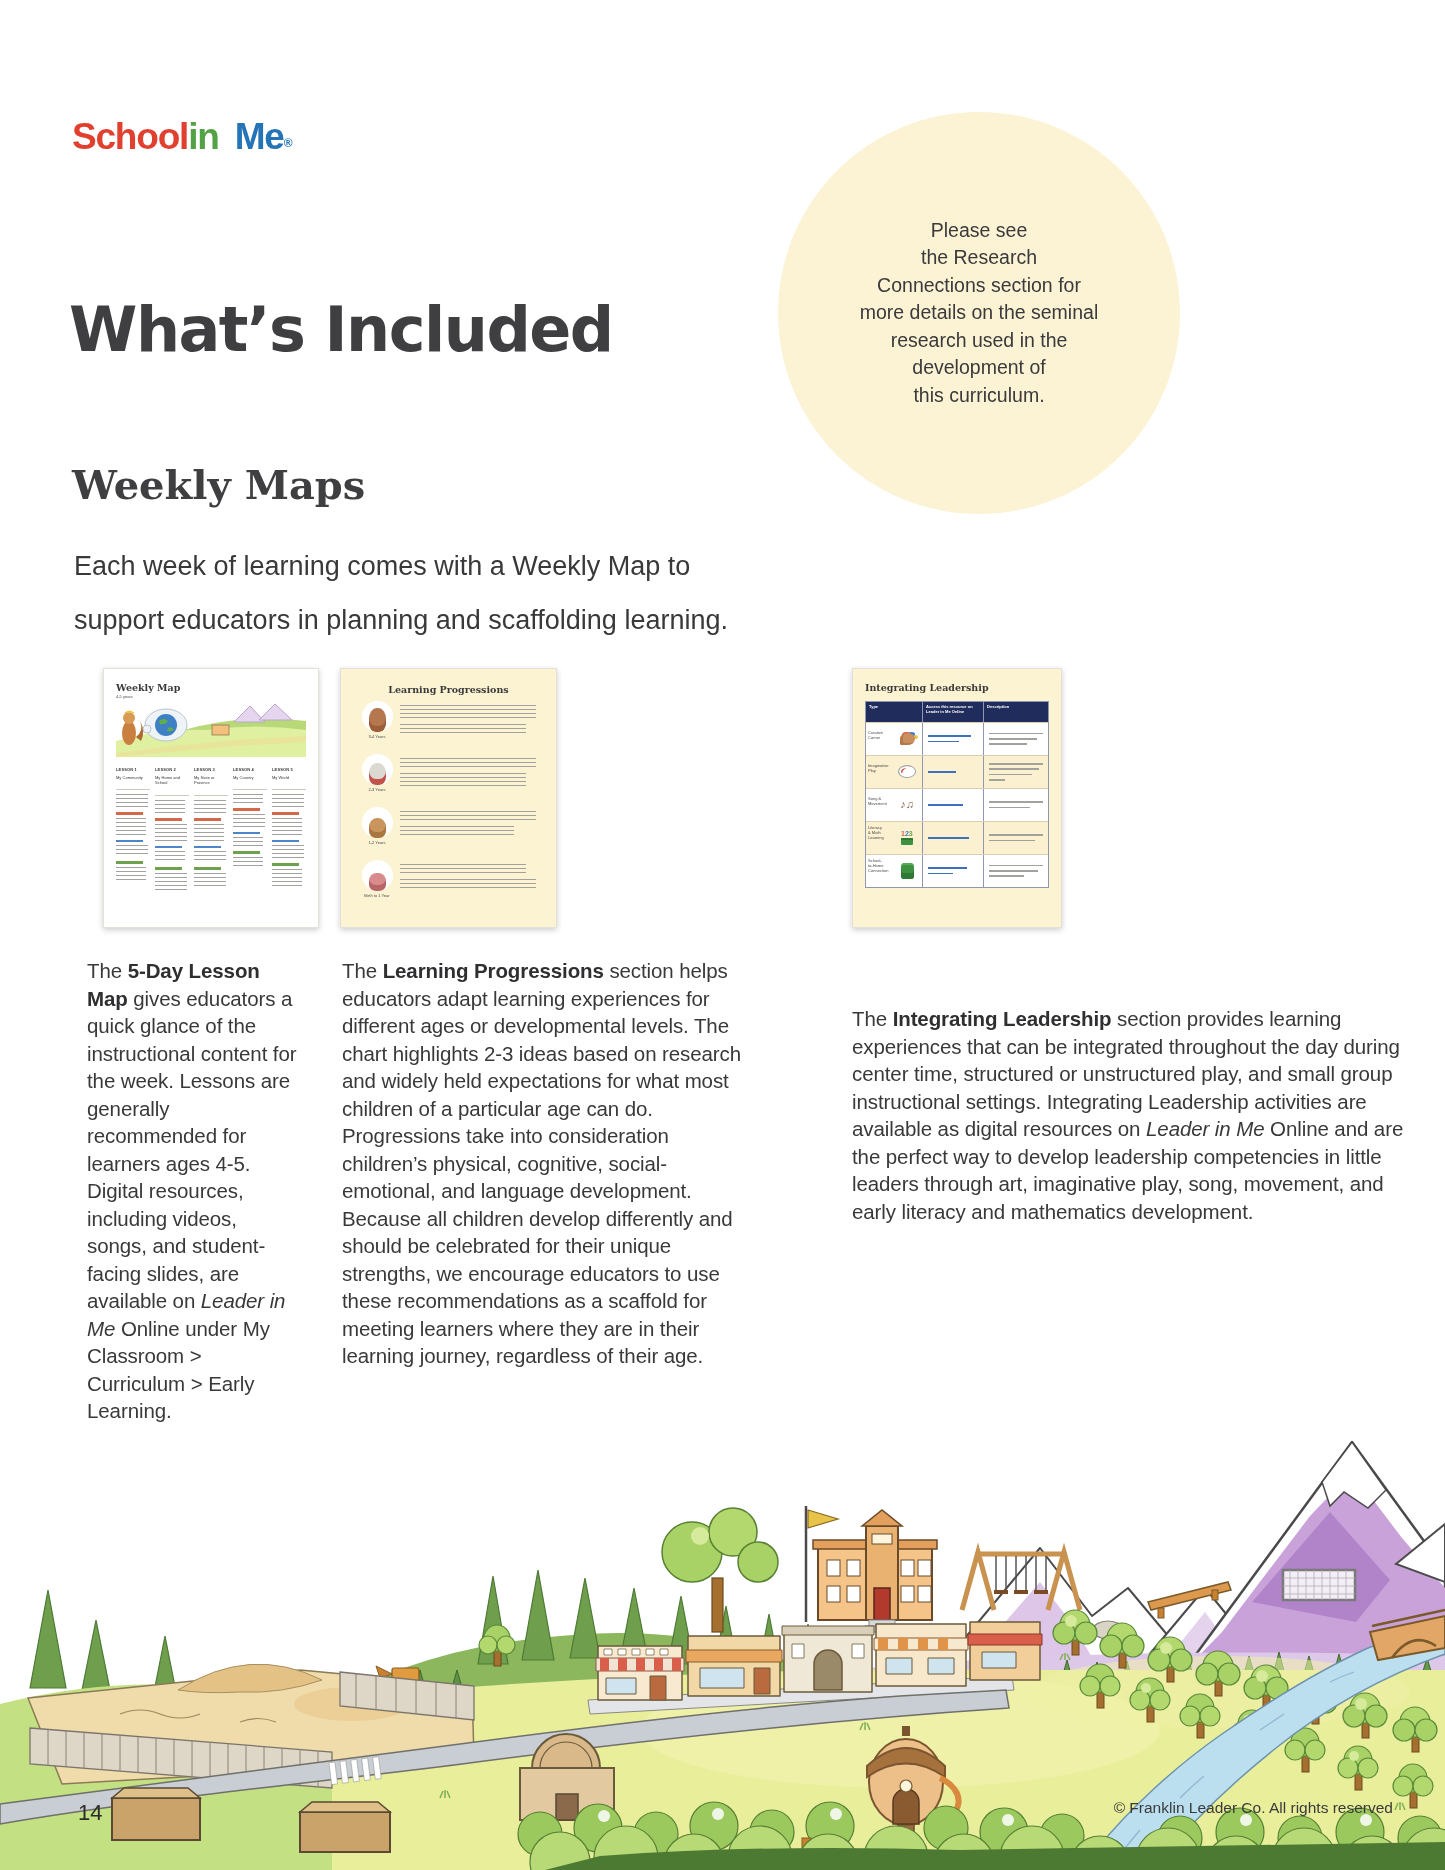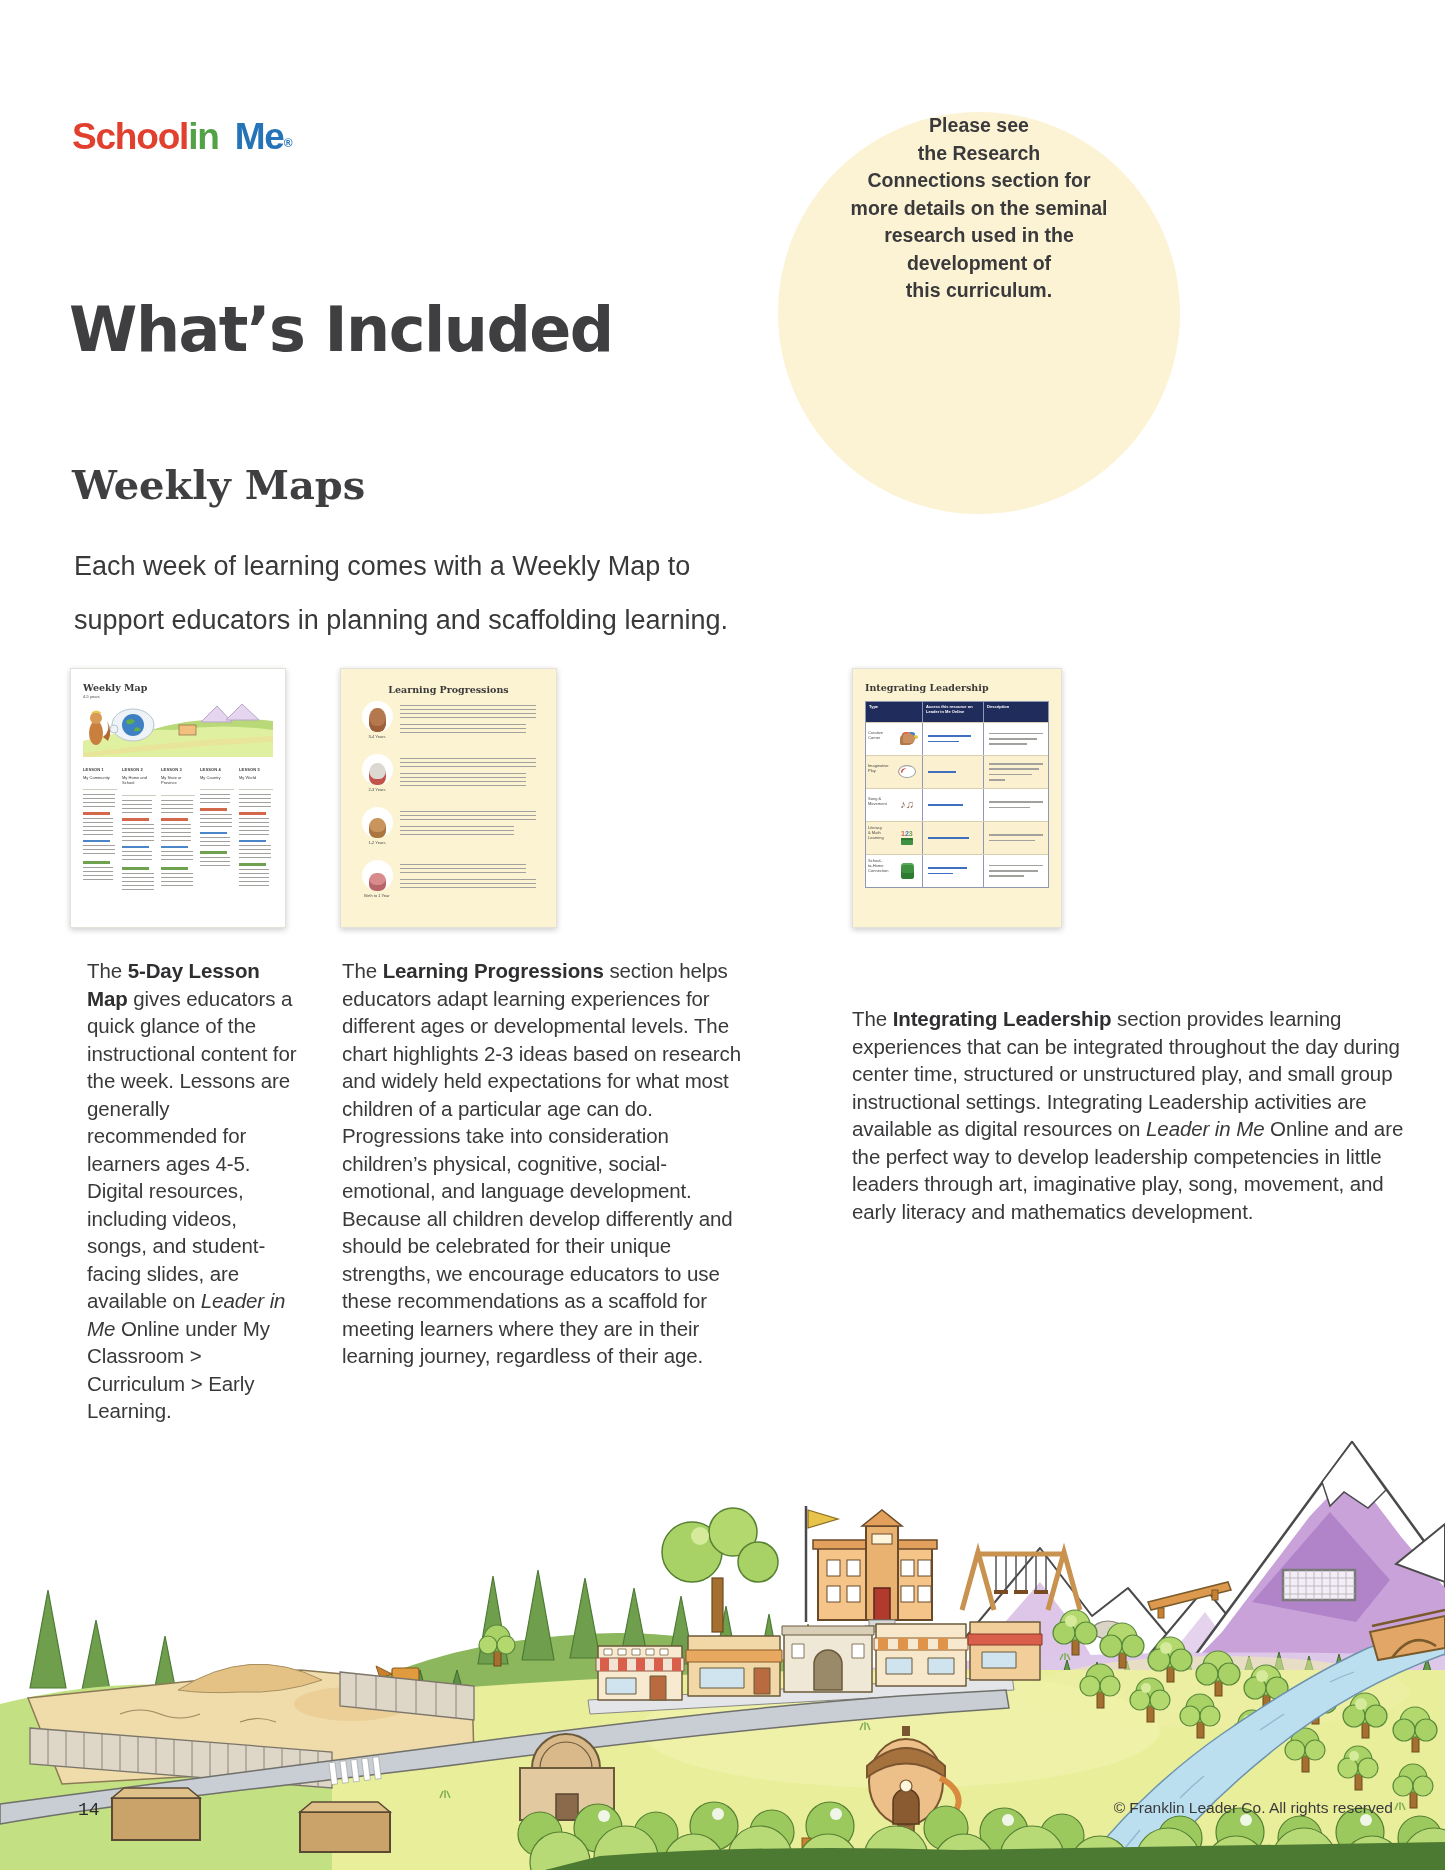--- a/index.html
+++ b/index.html
@@ -8,34 +8,34 @@
 
   
   .logo{position:absolute;left:72px;top:116px;font-size:37px;font-weight:700;letter-spacing:-1.2px;white-space:nowrap;}
   .logo .l-red{color:#e2402f;}
   .logo .l-green{color:#53a346;}
   .logo .l-blue{color:#2674b8;margin-left:16px;}
   .logo .l-reg{color:#2674b8;font-size:12px;font-weight:700;vertical-align:2px;}
 
   
   .callout{position:absolute;left:778px;top:112px;width:402px;height:402px;border-radius:50%;
-           background:#fbf3d4;display:flex;align-items:flex-start;justify-content:center;text-align:center;font-weight:bold;}
+           background:#fbf3d4;display:flex;align-items:center;justify-content:center;text-align:center;}
   .callout-text{font-size:19.5px;line-height:27.5px;color:#3a393b;max-width:310px;}
 
   
   .title{position:absolute;left:69px;top:293px;font-family:"DejaVu Sans",sans-serif;
          font-size:62px;font-weight:700;letter-spacing:-1.5px;color:#3f3e41;}
   .subtitle{position:absolute;left:72px;top:461px;font-family:"DejaVu Serif",serif;
             font-size:40px;font-weight:700;color:#3f3e41;}
   .intro{position:absolute;left:74px;top:539px;font-size:27px;line-height:54px;color:#39383a;}
 
   
   .thumb{position:absolute;top:668px;height:260px;background:#fff;border:1px solid #e3e1d9;
          box-shadow:0 2px 6px rgba(0,0,0,.20);box-sizing:border-box;overflow:hidden;}
-  .thumb1{left:70px;width:216px;padding:13px 12px;}
+  .thumb1{left:103px;width:216px;padding:13px 12px;}
   .thumb2{left:340px;width:217px;background:#fcf3d2;padding:15px 13px;}
   .thumb3{left:852px;width:210px;background:#fcf3d2;padding:13px 12px;}
 
   .micro{font-size:6.5px;line-height:1.3;transform:scale(.62);transform-origin:0 0;width:161%;}
   .micro-c{font-size:6.5px;line-height:1.3;transform:scale(.62);transform-origin:50% 0;width:161%;margin-left:-30.5%;text-align:center;}
 
   .wm-title{font-family:"DejaVu Serif",serif;font-weight:700;font-size:9.5px;color:#3a3a3a;}
   .wm-age{font-size:6.5px;transform:scale(.62);transform-origin:0 0;width:161%;color:#4a4a4a;margin-top:1px;}
   .wm-cols{display:flex;gap:5px;margin-top:6px;}
   .wm-col{flex:1;min-width:0;}
@@ -93,21 +93,21 @@
   .col1{left:87px;width:212px;}
   .col2{left:342px;width:402px;}
   .col3{left:852px;width:562px;margin-top:48px;}
   .seg-b{font-weight:700;color:#2f2e30;}
   .seg-i{font-style:italic;}
 
   
   .scene{position:absolute;left:0;top:1430px;width:1445px;height:440px;display:block;}
 
   
-  .page-num{position:absolute;left:78px;top:1800px;font-size:18px;color:#2c2c2c;font-family:Liberation Mono, monospace;}
+  .page-num{position:absolute;left:78px;top:1800px;font-size:22px;color:#2c2c2c;}
   .copyright{position:absolute;right:52px;top:1799px;font-size:15.5px;color:#3a3a3a;}
 </style>
 </head>
 <body>
 
 <div id="page">
 
   <div class="logo">
     <span class="l-red">School</span><span class="l-green">in</span><span class="l-blue">Me</span><span class="l-reg">®</span>
   </div>

